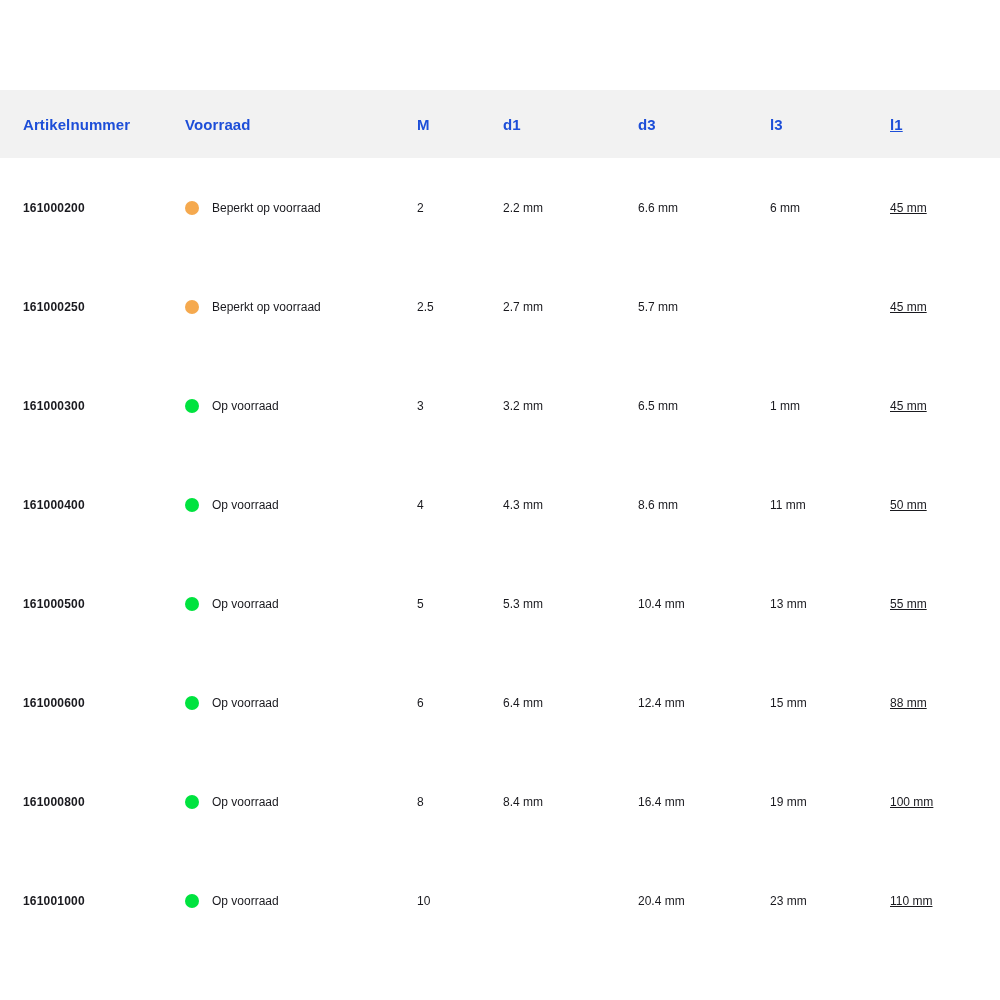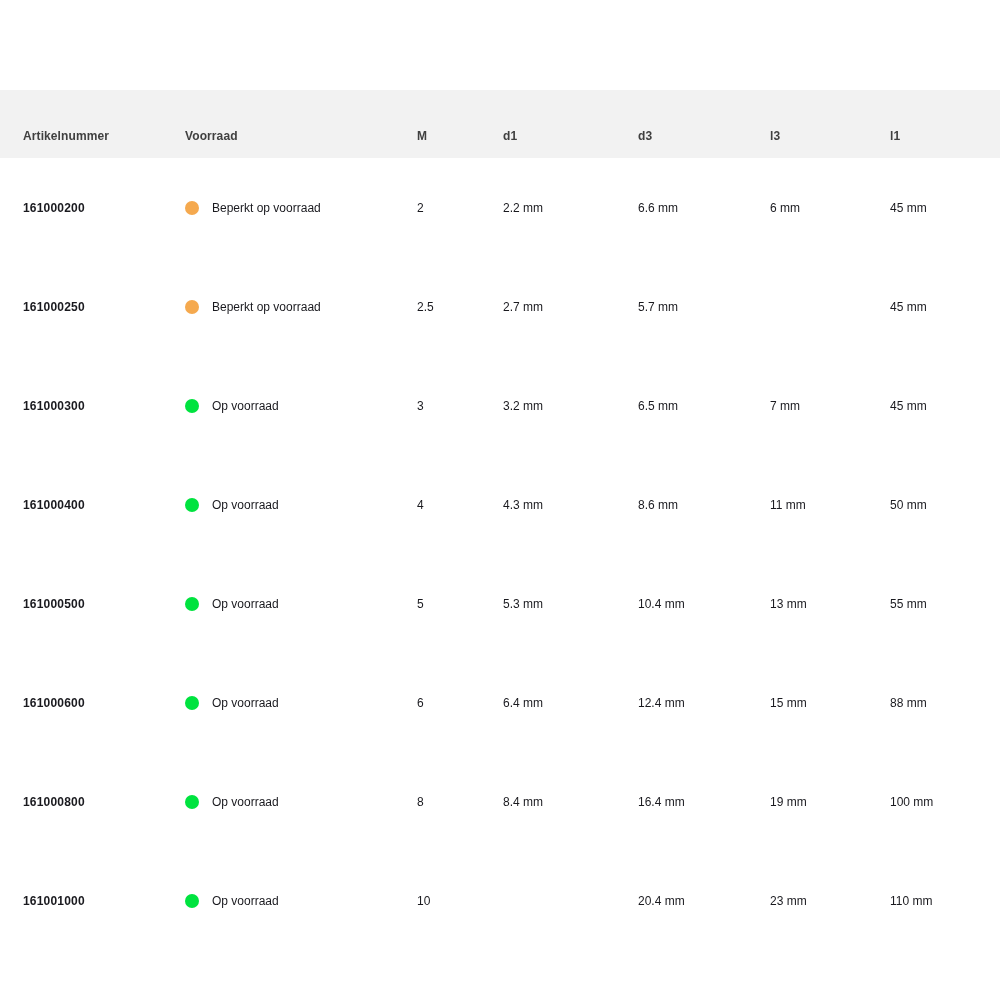--- a/index.html
+++ b/index.html
@@ -25,28 +25,28 @@
     position: absolute;
     left: 0;
     top: 90px;
     width: 1000px;
     height: 68px;
     background: #f2f2f2;
   }
 
   .head-cell {
     position: absolute;
-    top: 12px;
+    top: 0;
     height: 68px;
     display: flex;
     align-items: center;
-    font-size: 12px;
+    font-size: 15px;
     font-weight: 600;
     letter-spacing: 0.1px;
-    color: #404040;
+    color: #1d4ed8;
     white-space: nowrap;
   }
 
   
   .table-body {
     position: absolute;
     left: 0;
     top: 158px;
     width: 1000px;
   }
@@ -86,21 +86,21 @@
     flex: 0 0 14px;
   }
 
   
   .col-article  { left: 23px;  width: 160px; }
   .col-stock    { left: 185px; width: 225px; }
   .col-m        { left: 417px; width: 80px;  }
   .col-d1       { left: 503px; width: 130px; }
   .col-d3       { left: 638px; width: 128px; }
   .col-l3       { left: 770px; width: 116px; }
-  .col-l1       { left: 890px; width: 110px; }
+  .col-l1       { left: 890px; width: 110px; text-decoration: underline; }
 </style>
 </head>
 <body>
 
 <div class="product-table">
 
   <div class="table-head">
     <div class="head-cell col-article">Artikelnummer</div>
     <div class="head-cell col-stock">Voorraad</div>
     <div class="head-cell col-m">M</div>
@@ -136,21 +136,21 @@
       </div>
       <div class="table-row">
         <div class="cell article col-article">161000300</div>
         <div class="cell stock col-stock">
           <span class="status-dot" style="background: rgb(0, 227, 63);"></span>
           <span>Op voorraad</span>
         </div>
         <div class="cell col-m">3</div>
         <div class="cell col-d1">3.2 mm</div>
         <div class="cell col-d3">6.5 mm</div>
-        <div class="cell col-l3">7 mm</div>
+        <div class="cell col-l3">1 mm</div>
         <div class="cell col-l1">45 mm</div>
       </div>
       <div class="table-row">
         <div class="cell article col-article">161000400</div>
         <div class="cell stock col-stock">
           <span class="status-dot" style="background: rgb(0, 227, 63);"></span>
           <span>Op voorraad</span>
         </div>
         <div class="cell col-m">4</div>
         <div class="cell col-d1">4.3 mm</div>

